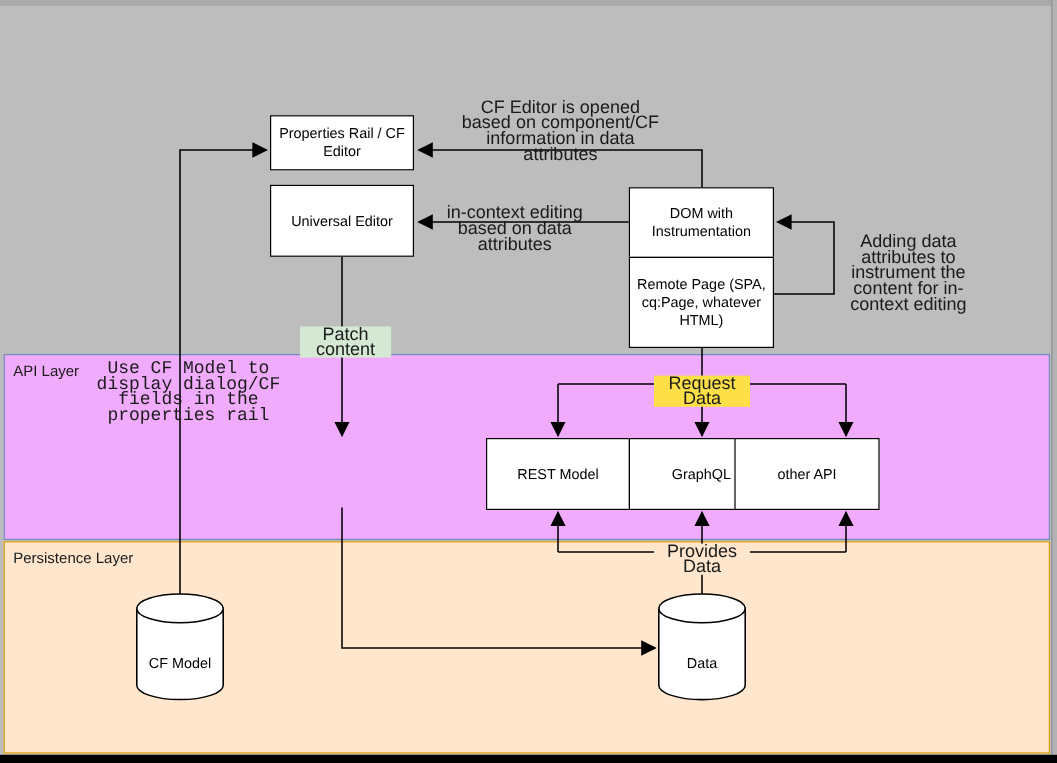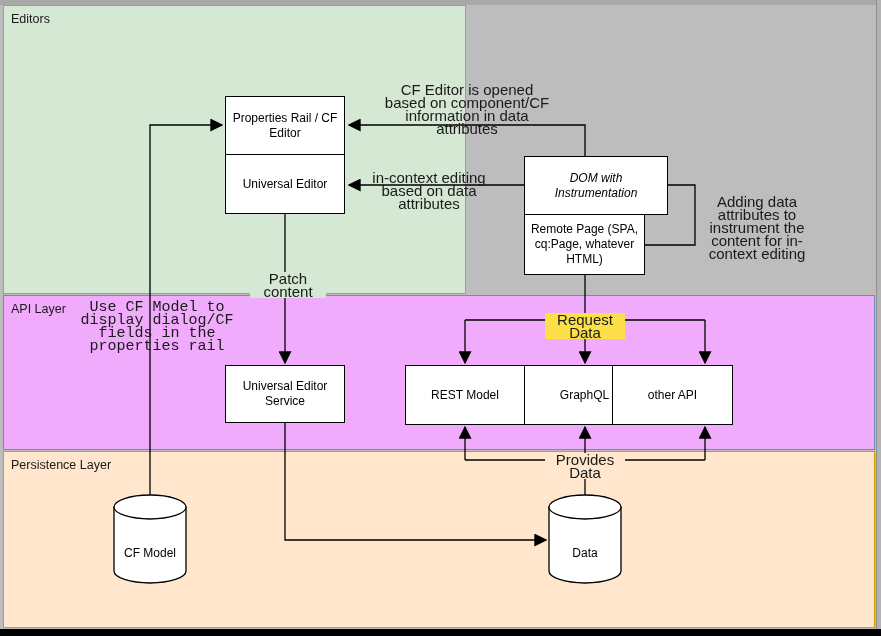--- a/index.html
+++ b/index.html
@@ -36,23 +36,20 @@
   .bottombar{position:absolute;left:0;top:629px;width:881px;height:7px;background:#000;}
 </style>
 </head>
 <body>
 
 <div class="stage">
 
   <div class="topstrip"></div>
   <div class="rightstrip"></div>
 
-  <div class="region" style="left:3px;top:5px;width:463px;height:289px;background:#d5e8d4;border-color:#82b366;">
-    <div class="region-label">Editors</div>
-  </div>
   <div class="region" style="left:3px;top:295px;width:872px;height:155px;background:#f0abfc;border-color:#6c8ebf;">
     <div class="region-label">API Layer</div>
   </div>
   <div class="region" style="left:3px;top:451px;width:872px;height:177px;background:#ffe6cc;border-color:#d79b00;">
     <div class="region-label">Persistence Layer</div>
   </div>
 
   <svg class="wires" width="881" height="636" viewBox="0 0 881 636">
     <defs>
       <marker id="arw" viewBox="0 0 10 10" refX="9" refY="5" markerWidth="10" markerHeight="10" orient="auto-start-reverse">
@@ -78,27 +75,26 @@
       <path d="M705,460 L705,427" marker-end="url(#arw)"></path>
     </g>
     <g stroke="#000" stroke-width="1.3" fill="#ffffff">
       <path d="M114,507 L114,571 A36,12 0 0 0 186,571 L186,507 Z"></path>
       <ellipse cx="150" cy="507" rx="36" ry="12"></ellipse>
       <path d="M549,507 L549,571 A36,12 0 0 0 621,571 L621,507 Z"></path>
       <ellipse cx="585" cy="507" rx="36" ry="12"></ellipse>
     </g>
   </svg>
 
-  <div class="node" style="left:225px;top:96px;width:120px;height:59px;">Properties Rail / CF Editor</div>
+  <div class="node" style="left:225px;top:96px;width:120px;height:46px;">Properties Rail / CF Editor</div>
   <div class="node" style="left:225px;top:154px;width:120px;height:60px;">Universal Editor</div>
 
-  <div class="node" style="left:524px;top:156px;width:144px;height:59px;font-style:italic;">DOM with Instrumentation</div>
-  <div class="node" style="left:524px;top:214px;width:121px;height:61px;">Remote Page (SPA, cq:Page, whatever HTML)</div>
+  <div class="node" style="left:524px;top:156px;width:121px;height:59px;">DOM with Instrumentation</div>
+  <div class="node" style="left:524px;top:214px;width:121px;height:76px;">Remote Page (SPA, cq:Page, whatever HTML)</div>
 
-  <div class="node" style="left:225px;top:365px;width:120px;height:58px;">Universal Editor Service</div>
 
   <div class="node" style="left:405px;top:365px;width:120px;height:60px;">REST Model</div>
   <div class="node" style="left:524px;top:365px;width:121px;height:60px;">GraphQL</div>
   <div class="node" style="left:612px;top:365px;width:121px;height:60px;">other API</div>
 
   <div class="cyl-label" style="left:114px;top:546px;">CF Model</div>
   <div class="cyl-label" style="left:549px;top:546px;">Data</div>
 
   <div class="edge-label" style="left:384px;top:83px;width:166px;">CF Editor is opened based on component/CF information in data attributes</div>
   <div class="edge-label" style="left:363px;top:171px;width:132px;">in-context editing based on data attributes</div>

